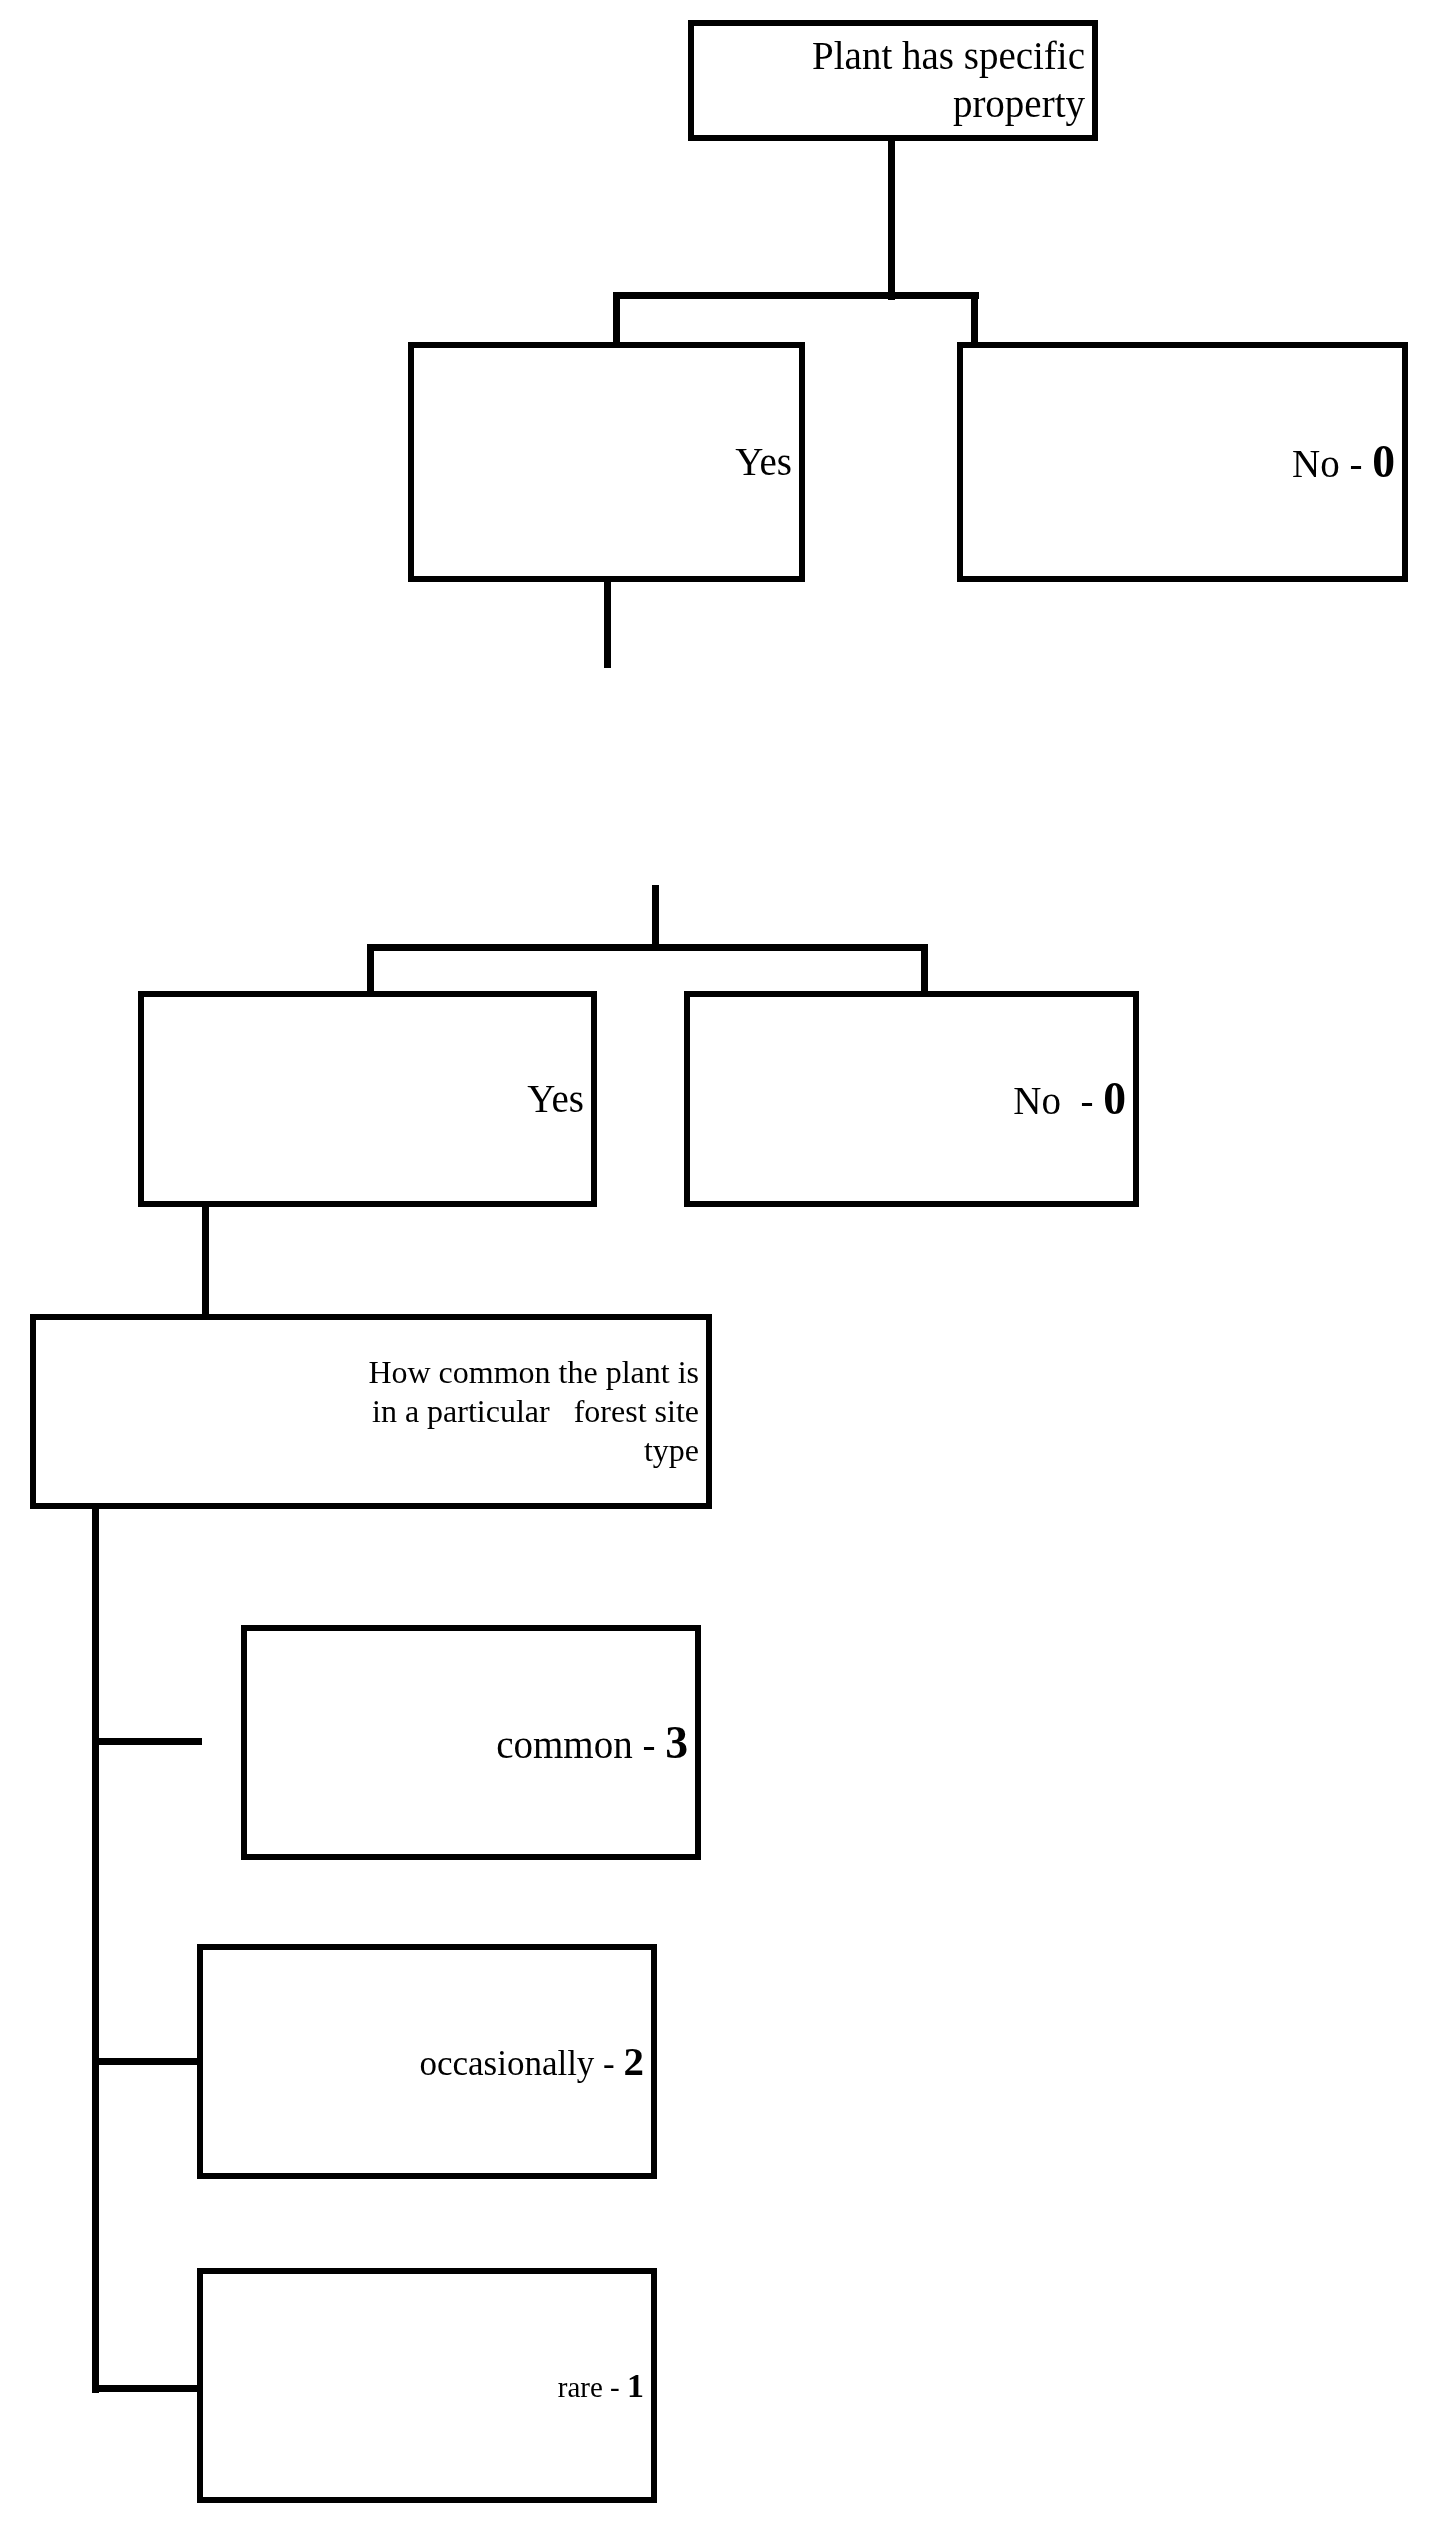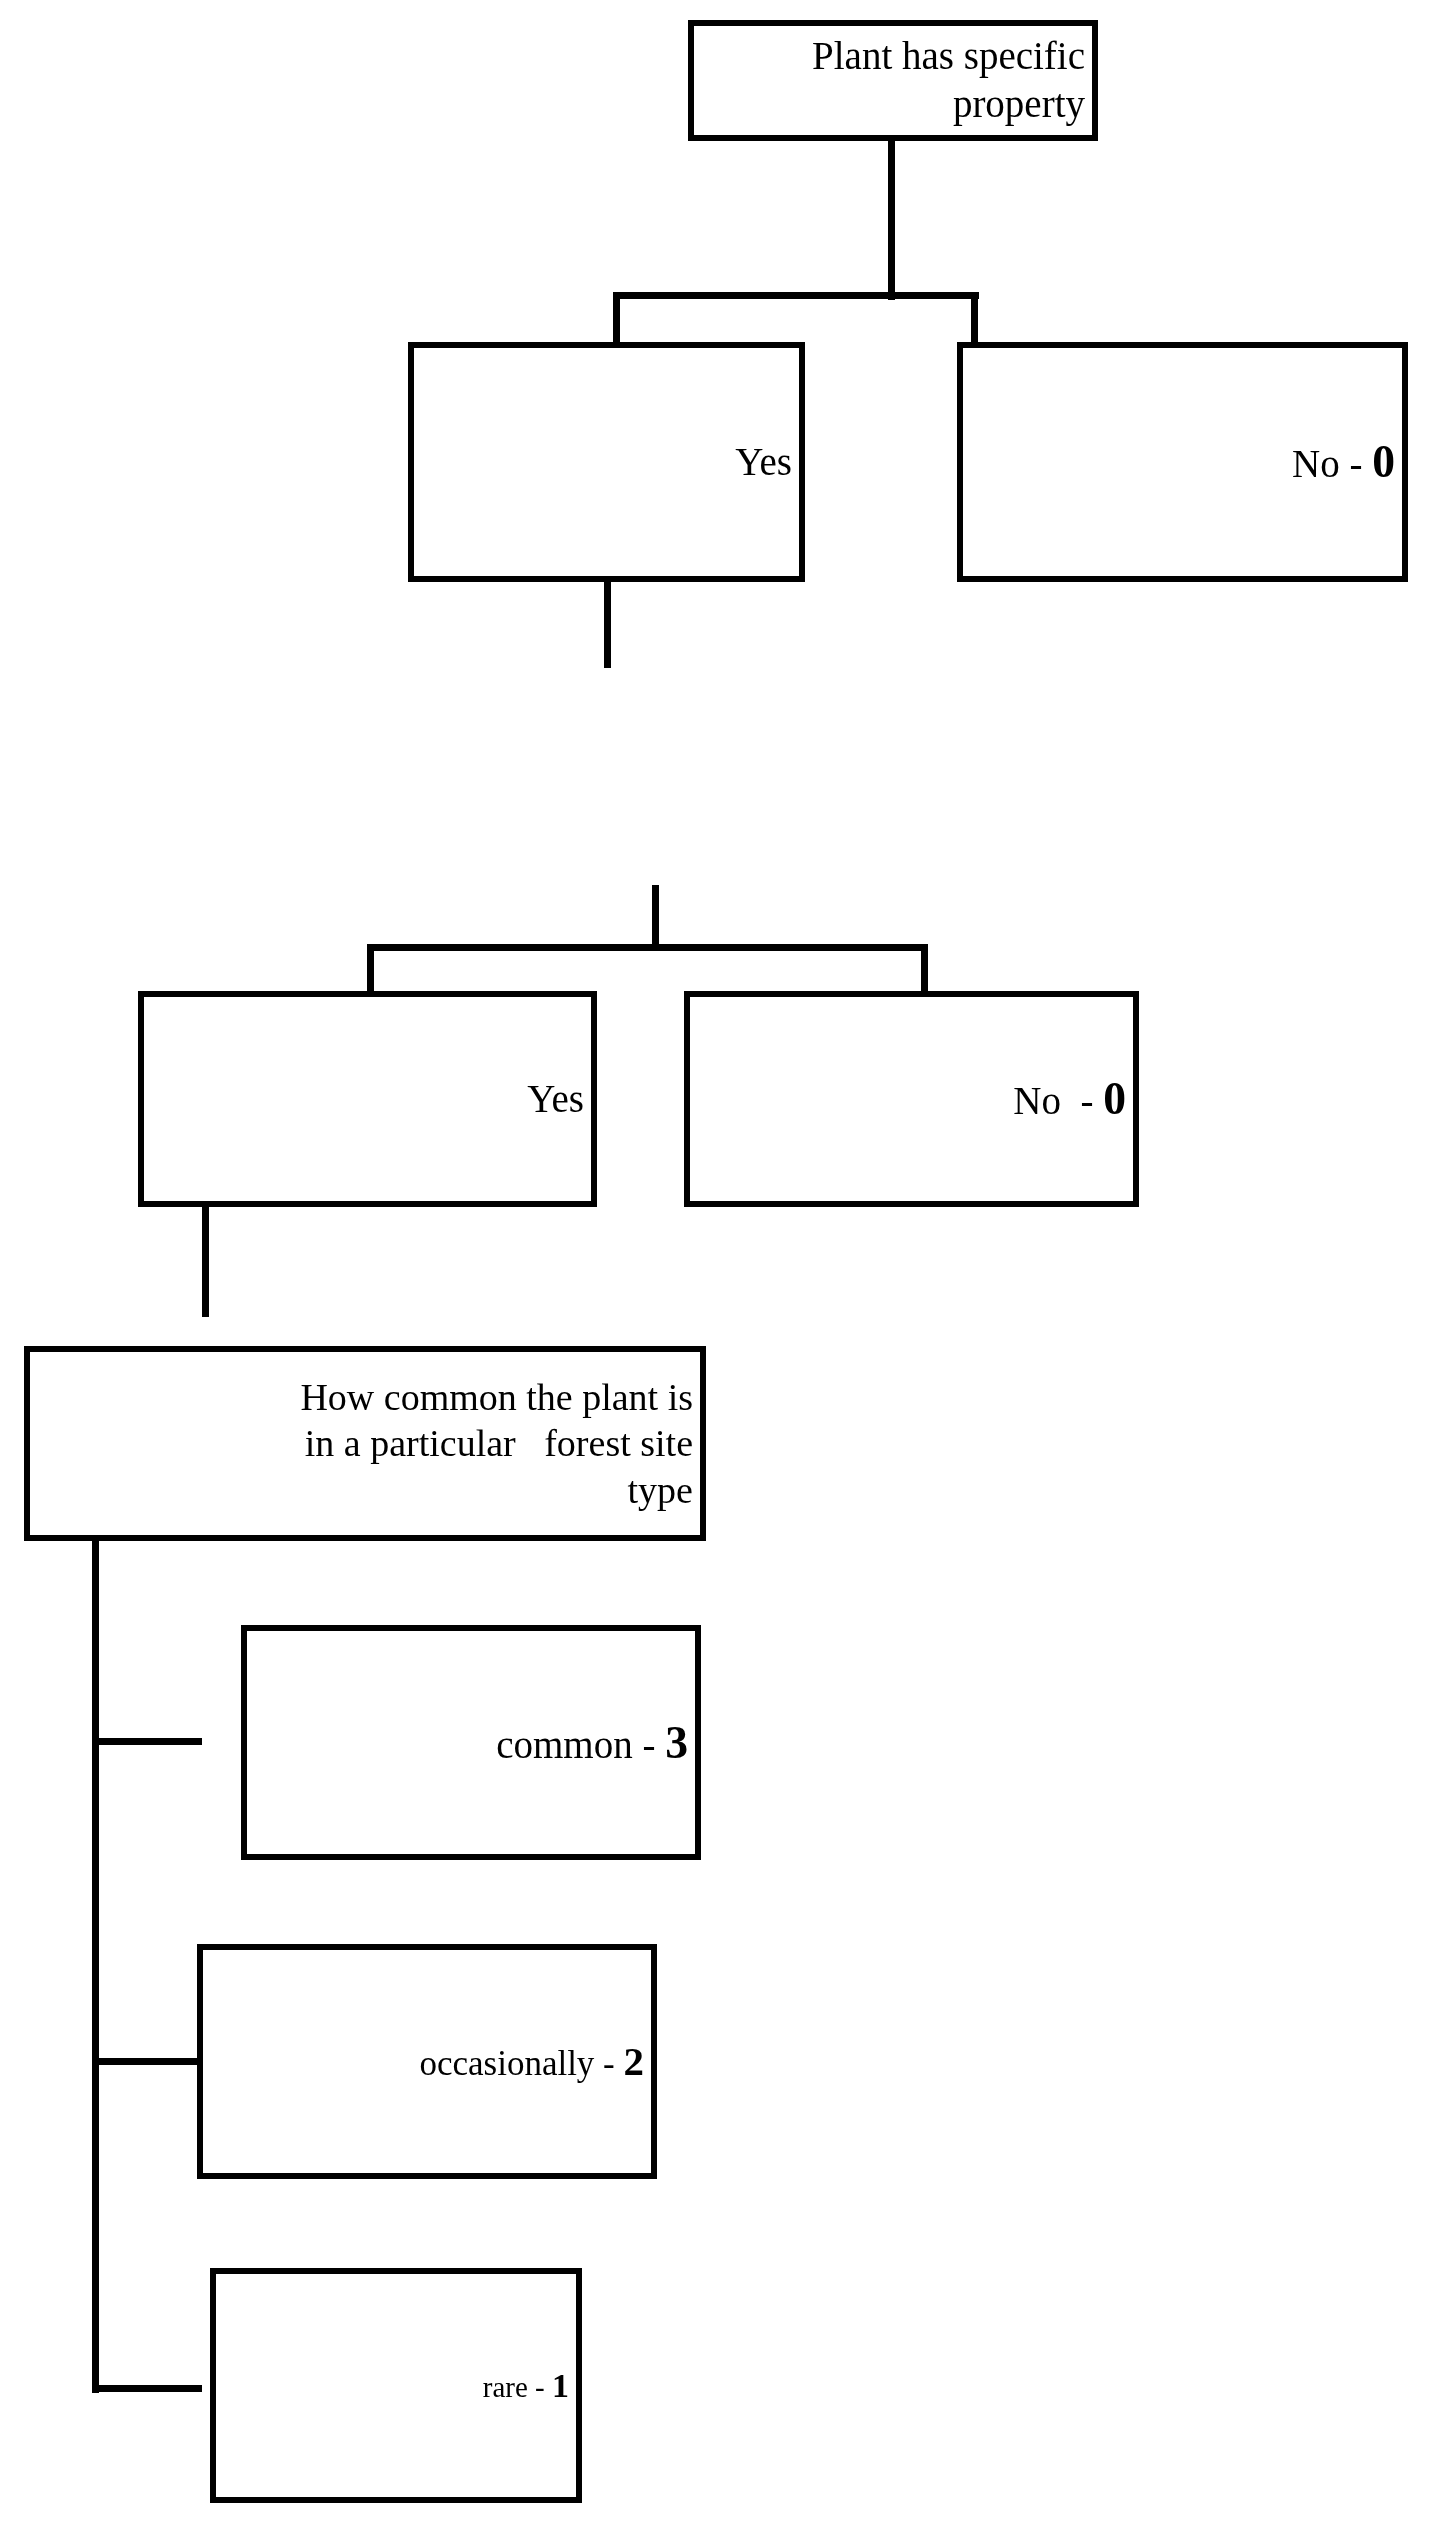--- a/index.html
+++ b/index.html
@@ -38,24 +38,24 @@
     box-sizing: border-box;
     white-space: pre-wrap;
   }
   
   #n-root   { left: 688px;  top: 19.5px;   width: 410px; height: 121px; font-size: 39px; }
   #n-yes1   { left: 408px;  top: 342px;  width: 397px; height: 240px; font-size: 39px; }
   #n-no1    { left: 957px; top: 342px;  width: 451px; height: 240px; font-size: 39px; }
   #n-grow   { left: 410px;  top: 664px;  width: 455px; height: 224px; font-size: 39px; }
   #n-yes2   { left: 138px;  top: 991px; width: 459px; height: 216px; font-size: 39px; }
   #n-no2    { left: 684px;  top: 991px; width: 455px; height: 216px; font-size: 39px; }
-  #n-common { left: 24px;   top: 1314px; width: 682px; height: 195px; font-size: 38px; margin-top: 32px; }
+  #n-common { left: 30px;   top: 1314px; width: 682px; height: 195px; font-size: 32px; }
   #n-leaf1  { left: 197px;  top: 1625px; width: 460px; height: 235px; font-size: 39px; margin-left: 44px; }
   #n-leaf2  { left: 197px;  top: 1944px; width: 460px; height: 235px; font-size: 35px; }
-  #n-leaf3  { left: 197px;  top: 2268px; width: 372px; height: 235px; font-size: 29px; margin-left: 13px; }
+  #n-leaf3  { left: 197px;  top: 2268px; width: 460px; height: 235px; font-size: 29px; }
 
   .node b { font-weight: bold; font-size: 1.17em; }
 
   
   .ln { position: absolute; background: #000000; z-index: 1; }
   .vl { width: 7px; }
   .hl { height: 7px; }
 </style>
 </head>
 <body>

